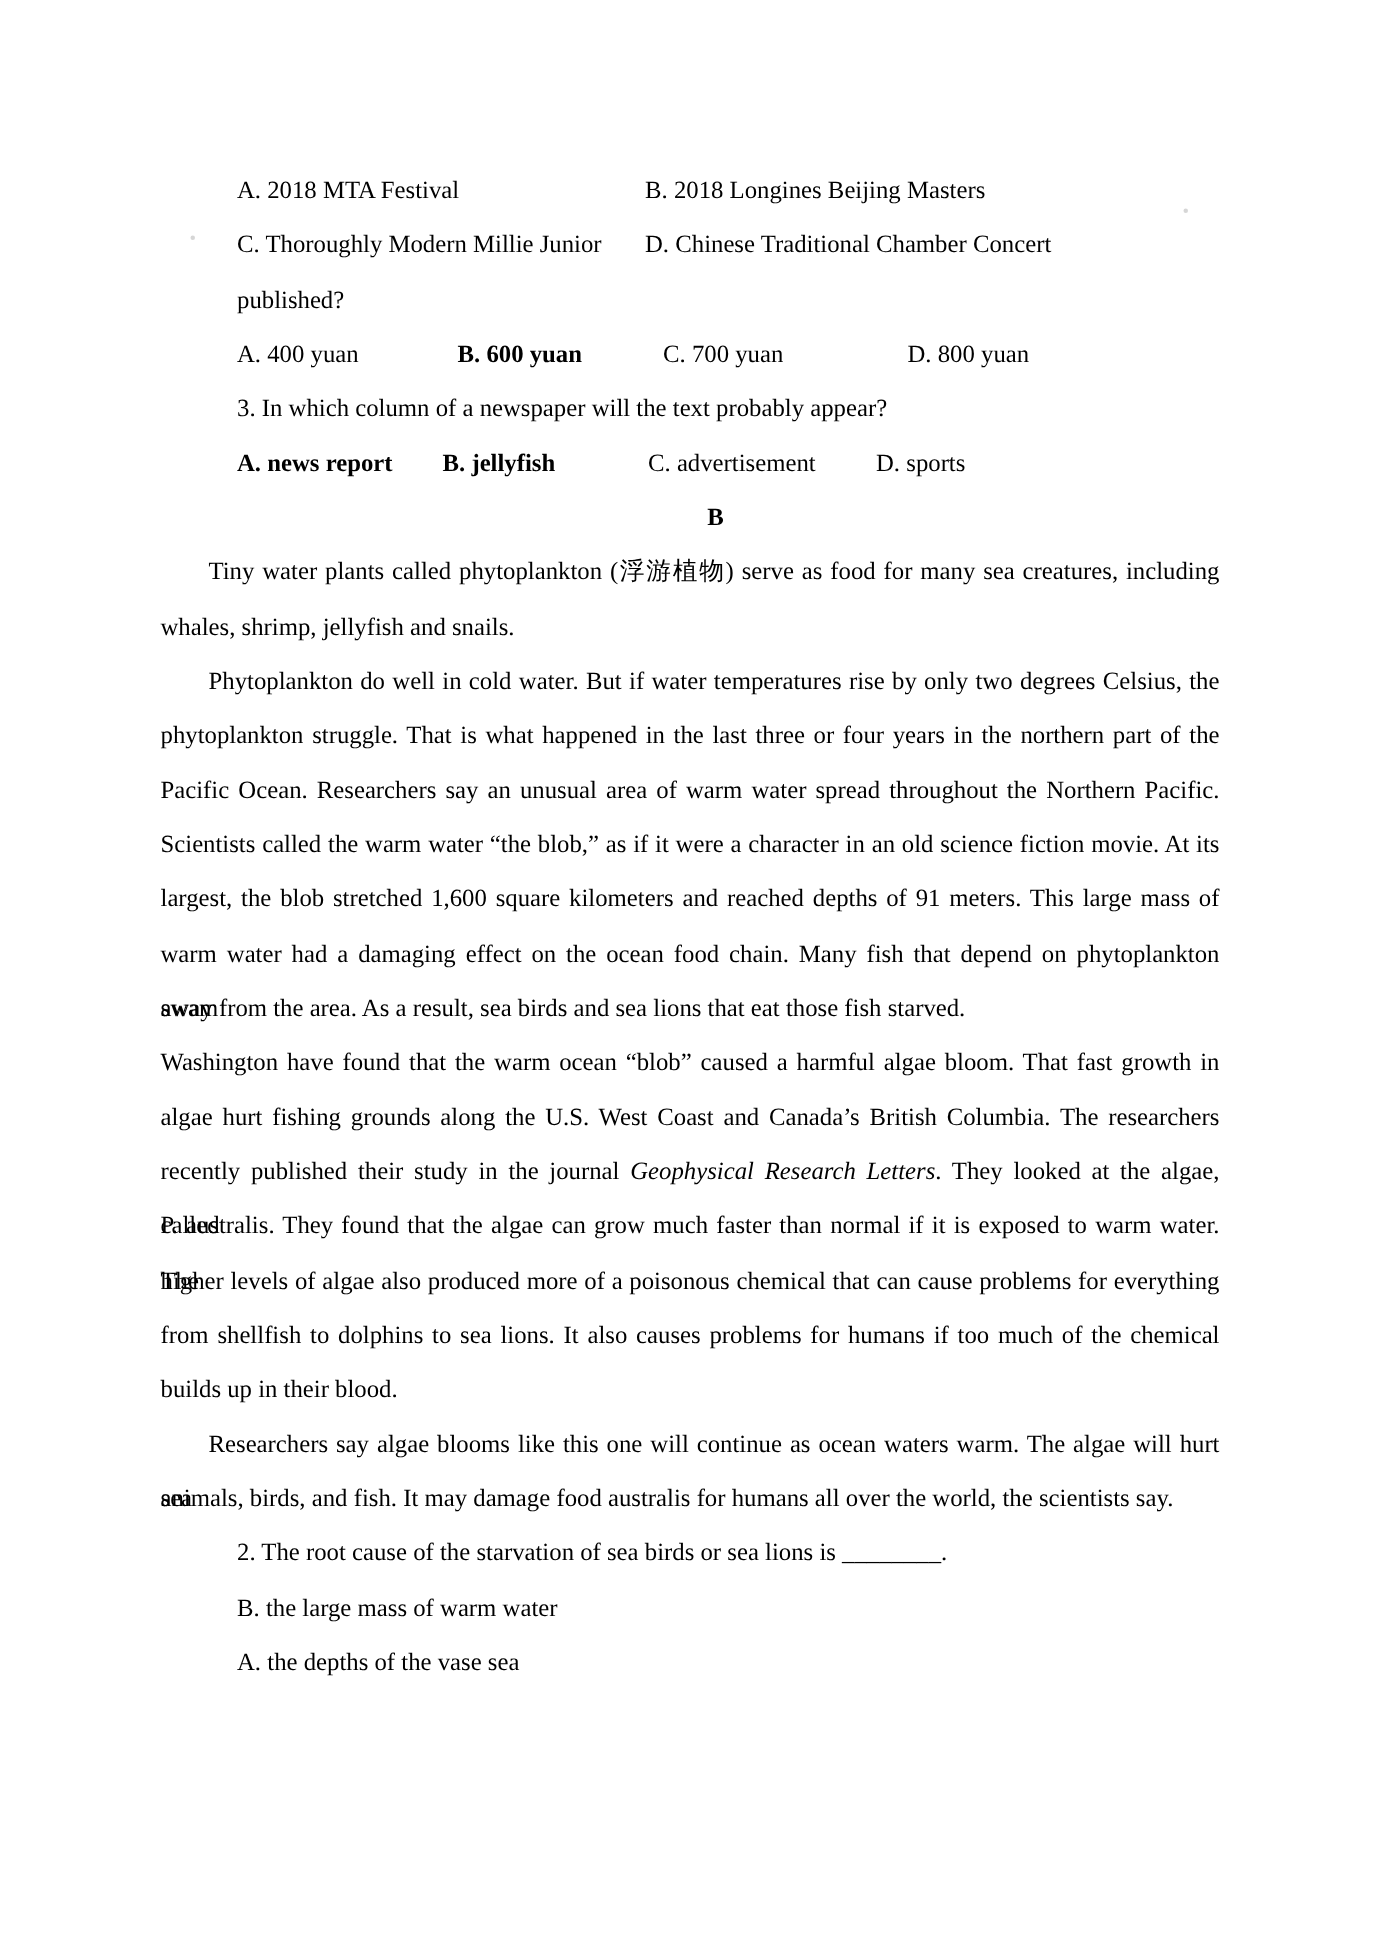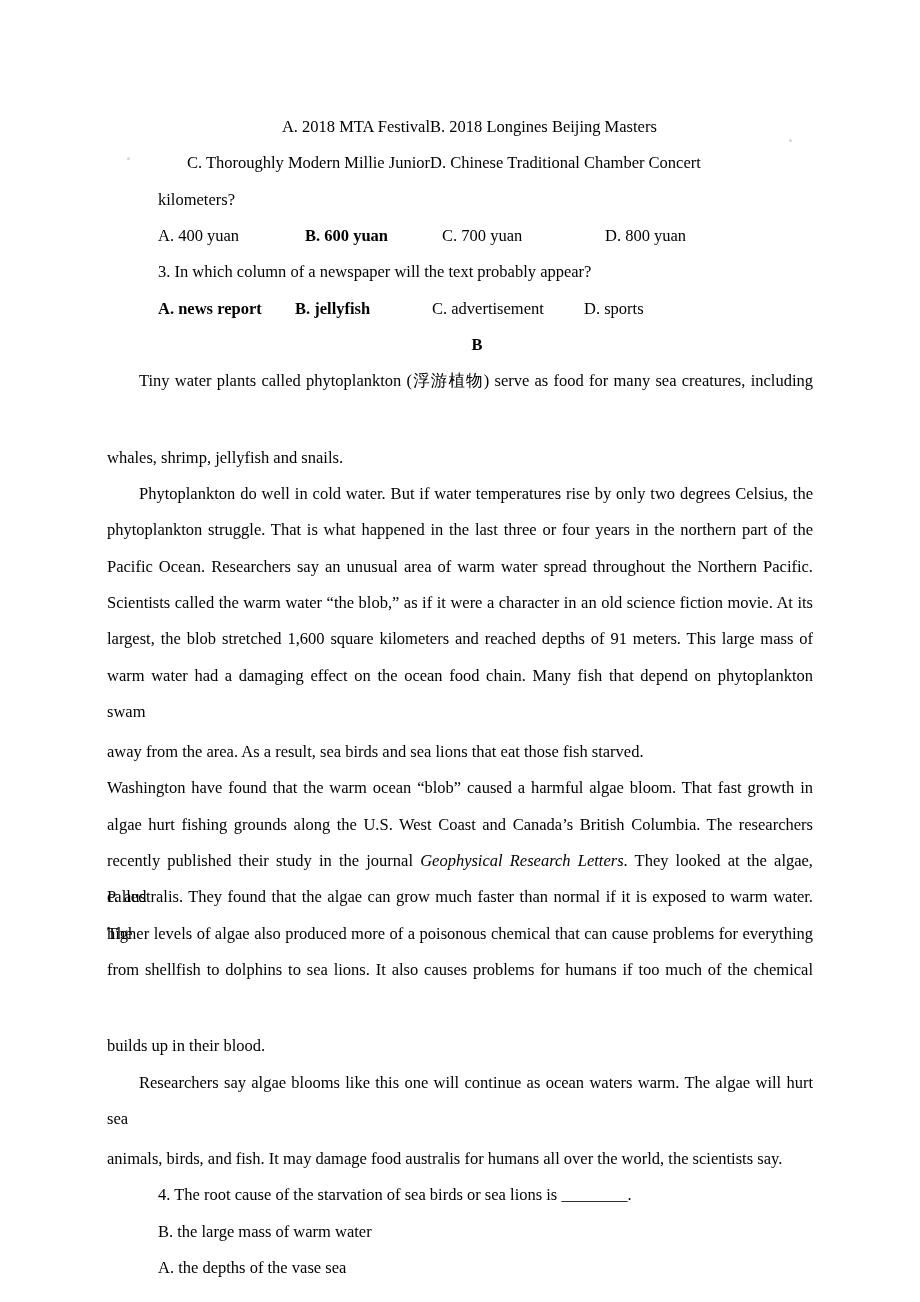--- a/index.html
+++ b/index.html
@@ -10,33 +10,33 @@
     position: relative;
     overflow: hidden;
     font-family: "Liberation Serif", serif;
     font-size: 16.5px;
     color: #000000;
   }
   .doc { padding: 109px 107px 0 107px; line-height: 36.33px; }
   .ln, .row, .qline { height: 36.33px; white-space: normal; }
   .q-indent { padding-left: 51px; }
   .row { display: flex; }
-  .w272 { width: 272px; flex: none; text-align: right; }
+  .w272 { width: 272px; flex: none; }
   .w147 { width: 147px; flex: none; }
   .w137 { width: 137px; flex: none; font-weight: bold; }
   .w163 { width: 163px; flex: none; }
   .w152 { width: 152px; flex: none; }
   .section-heading {
     height: 36.33px;
     text-align: center;
     text-indent: 34px;
     font-weight: bold;
   }
   .para .ln { text-align: justify; text-align-last: justify; }
-  .para .ln-last { text-align-last: left; margin-top: 40px; }
+  .para .ln-last { text-align-last: left; }
   .para .ln-first { text-indent: 32px; font-family: Liberation Serif, serif; }
   .it { font-style: italic; }
   .dot {
     position: absolute;
     width: 3px; height: 3px;
     background: #b4b4b4;
     opacity: 0.55;
     border-radius: 50%;
   }
 </style>
@@ -48,21 +48,21 @@
   <div class="row q-indent">
     <span class="w272">A. 2018 MTA Festival</span>
     <span>B. 2018 Longines Beijing Masters</span>
   </div>
   <div class="row q-indent">
     <span class="w272">C. Thoroughly Modern Millie Junior</span>
     <span>D. Chinese Traditional Chamber Concert</span>
   </div>
 
   <div class="qtext q-indent">
-      <div class="ln ln-last"><span>kilometers?</span></div>
+      <div class="ln ln-last"><span>published?</span></div>
     </div>
   <div class="row q-indent">
     <span class="w147">A. 400 yuan</span>
     <span class="w137">B. 600 yuan</span>
     <span class="w163">C. 700 yuan</span>
     <span>D. 800 yuan</span>
   </div>
 
   <div class="qline q-indent">3. In which column of a newspaper will the text probably appear?</div>
   <div class="row q-indent">
@@ -94,20 +94,20 @@
       <div class="ln"><span>P. australis. They found that the algae can grow much faster than normal if it is exposed to warm water. The</span></div>
       <div class="ln"><span>higher levels of algae also produced more of a poisonous chemical that can cause problems for everything</span></div>
       <div class="ln"><span>from shellfish to dolphins to sea lions. It also causes problems for humans if too much of the chemical</span></div>
       <div class="ln ln-last"><span>builds up in their blood.</span></div>
     </div>
   <div class="para">
       <div class="ln ln-first"><span>Researchers say algae blooms like this one will continue as ocean waters warm. The algae will hurt sea</span></div>
       <div class="ln ln-last"><span>animals, birds, and fish. It may damage food australis for humans all over the world, the scientists say.</span></div>
     </div>
 
-  <div class="qline q-indent">4. The root cause of the starvation of sea birds or sea lions is ________.</div>
+  <div class="qline q-indent">2. The root cause of the starvation of sea birds or sea lions is ________.</div>
   <div class="qline q-indent">B. the large mass of warm water</div>
   <div class="qline q-indent">A. the depths of the vase sea</div>
 
 </div>
 
 <div class="dot" style="left:127px; top:157px;"></div>
 <div class="dot" style="left:789px; top:139px;"></div>
 
 </body></html>

